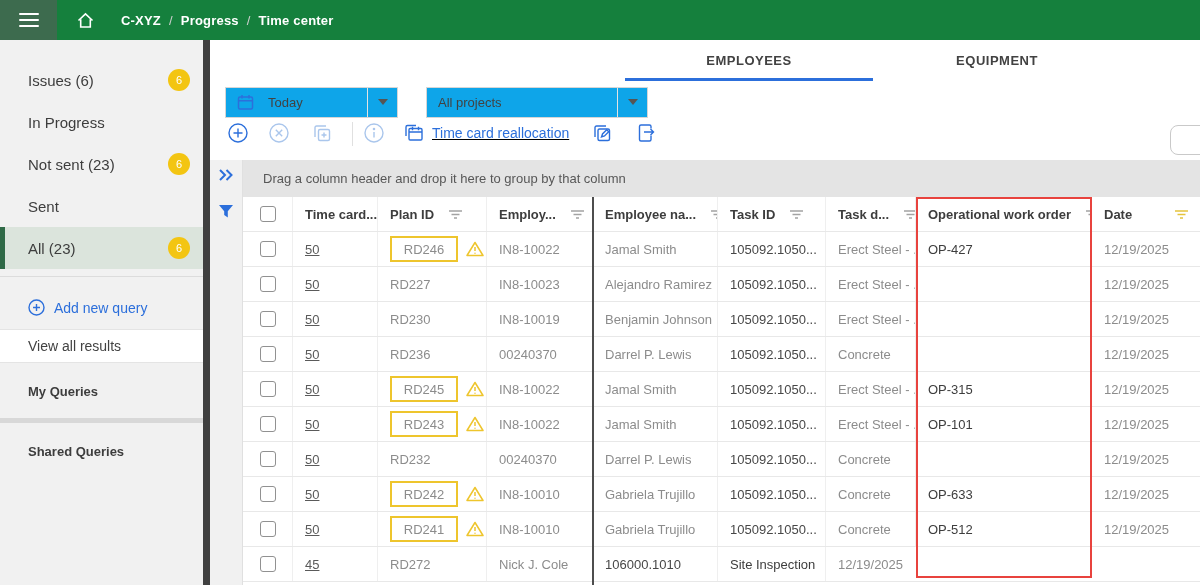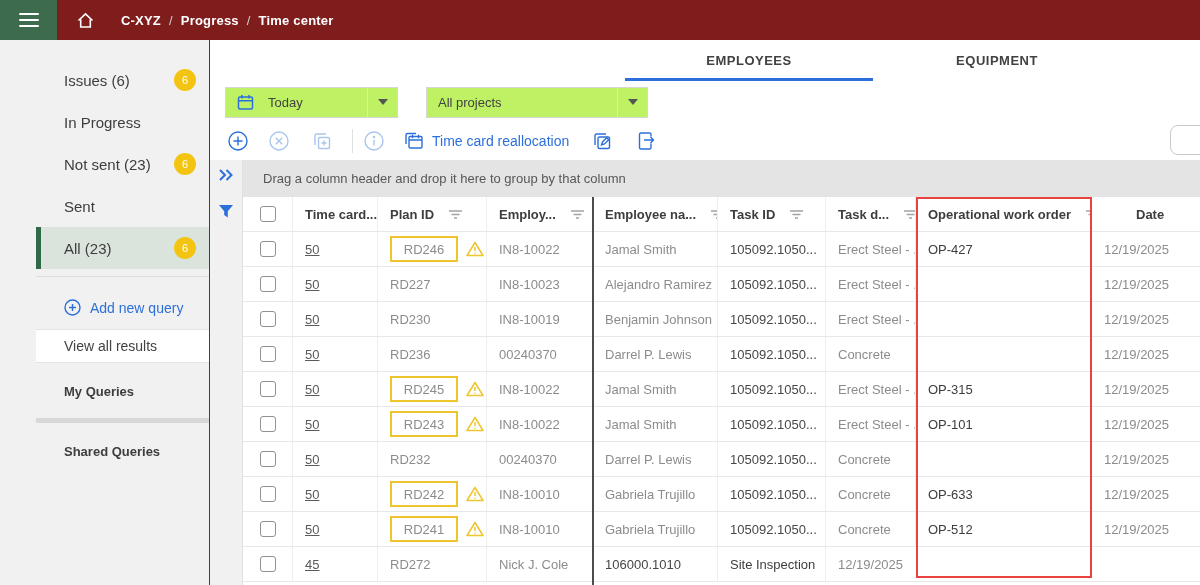--- a/index.html
+++ b/index.html
@@ -1,33 +1,33 @@
 <!DOCTYPE html>
 <html><head>
 <meta charset="utf-8">
 <style>
   * { box-sizing: border-box; margin: 0; padding: 0; }
   html,body { width:1200px; height:585px; overflow:hidden; background:#fff;
     font-family:"Liberation Sans", sans-serif; }
 
   
-  .topbar { position:absolute; left:0; top:0; width:1200px; height:40px; background:#7f1d1d;
+  .topbar { position:absolute; left:0; top:0; width:1200px; height:40px; background:#15803d;
     display:flex; align-items:center; z-index:20; }
   .menu-btn { width:57px; height:40px; background:#3d6b4e; border:none; cursor:pointer;
     display:flex; align-items:center; justify-content:center; }
   .hamburger { width:20px; height:14px; display:flex; flex-direction:column; justify-content:space-between; }
   .hamburger span { display:block; height:2px; background:#fff; border-radius:1px; }
   .home-btn { margin-left:19px; background:none; border:none; cursor:pointer; display:flex; }
   .breadcrumb { margin-left:26px; color:#fff; font-size:13px; font-weight:700; letter-spacing:.2px; }
   .breadcrumb .sep { color:#cfcfcf; margin:0 8px; font-weight:400; }
   .crumb { cursor:pointer; }
 
   
   .sidebar { position:absolute; left:0; top:40px; width:210px; height:545px; background:#f1f1f1;
-    border-right:1px solid #404040;padding-left:36px; }
+    border-right:7px solid #404040; }
   .side-items { padding-top:19px; }
   .side-item { position:relative; height:42px; display:flex; align-items:center; padding-left:28px;
     font-size:15px; color:#3d3d3d; cursor:pointer; }
   .side-item.selected { background:#dbe4dc; border-left:5px solid #2f6a47; padding-left:23px; }
   .badge { position:absolute; right:13px; top:10px; width:22px; height:22px; border-radius:50%;
     background:#f3c512; color:#fff; font-size:11px; display:flex; align-items:center; justify-content:center; }
   .side-divider { border-top:1px solid #dcdcdc; margin-top:7px; }
   .add-query { display:flex; align-items:center; gap:9px; padding:22px 0 13px 28px;
     color:#2c6fdb; font-size:14px; cursor:pointer; }
   .view-all { background:#fff; border-top:1px solid #e4e4e4; border-bottom:1px solid #e4e4e4;
@@ -41,33 +41,33 @@
   
   .tabbar { position:relative; height:42px; background:#fff; }
   .tab { position:absolute; top:0; height:40px; width:248px; display:flex; align-items:center;
     justify-content:center; font-size:13px; font-weight:600; letter-spacing:.5px; color:#424242; cursor:pointer; }
   .tab-employees { left:415px; }
   .tab-equipment { left:663px; }
   .tab.active::after { content:""; position:absolute; left:0; right:0; bottom:-1px; height:3px; background:#2c6fdb; }
 
   
   .filter-row { height:40px; display:flex; align-items:center; padding-left:15px; gap:28px; }
-  .dd { height:31px; border:1px solid #d6d6d6; background:#bef264; display:flex; align-items:center; cursor:pointer; }
+  .dd { height:31px; border:1px solid #d6d6d6; background:#0ea5e9; display:flex; align-items:center; cursor:pointer; }
   .dd-date { width:173px; }
   .dd-project { width:222px; padding-left:11px; }
   .dd-icon { margin:0 0 0 11px; display:flex; }
   .dd-value { font-size:13px; color:#424242; margin-left:14px; }
   .dd-project .dd-value { margin-left:0; }
   .caret-sec { margin-left:auto; width:30px; height:100%; border-left:1px solid #e3e3e3;
     display:flex; align-items:center; justify-content:center; }
   .caret { width:0; height:0; border-left:5px solid transparent; border-right:5px solid transparent;
     border-top:6px solid #555; }
 
   
-  .toolbar { position:relative; height:38px; display:flex; align-items:center; padding-left:16px; }
+  .toolbar { position:relative; height:38px; display:flex; align-items:flex-start; padding-left:16px;text-decoration:underline; }
   .tool-btn { background:none; border:none; cursor:pointer; display:flex; align-items:center; padding:0; }
   .tool-sep { width:1px; height:24px; background:#e0e0e0; margin:0 10px 0 19px; }
   .realloc-label { color:#2c6fdb; font-size:14px; margin-left:7px; }
   .search-partial { position:absolute; right:-18px; top:3px; width:48px; height:30px;
     border:1px solid #c9c9c9; border-radius:8px; background:#fff; }
 
   
   .grid { position:absolute; left:0; top:120px; width:990px; height:425px; overflow:hidden; }
   .gutter { position:absolute; left:0; top:0; width:33px; height:425px; background:#f1f1f1;
     border-right:1px solid #e0e0e0; display:flex; flex-direction:column; align-items:center; }
@@ -310,21 +310,21 @@
           </span>
         </div>
         <div class="cell">
           <span>Operational work order</span>
           <span class="col-glyph">
             <svg width="15" height="11" viewBox="0 0 15 11" fill="none" stroke="#a3a3a3" stroke-width="1.6">
                 <path d="M1 2h13M3.5 5.5h8M6 9h3"></path>
               </svg>
           </span>
         </div>
-        <div class="cell" style="border-right:none;margin-left:32px;">
+        <div class="cell" style="border-right:none;">
           <span>Date</span>
           <span class="col-glyph far">
             <svg width="15" height="11" viewBox="0 0 15 11" fill="none" stroke="#e5c43c" stroke-width="1.6">
                 <path d="M1 2h13M3.5 5.5h8M6 9h3"></path>
               </svg>
           </span>
         </div>
       </div>
 
       <div>

